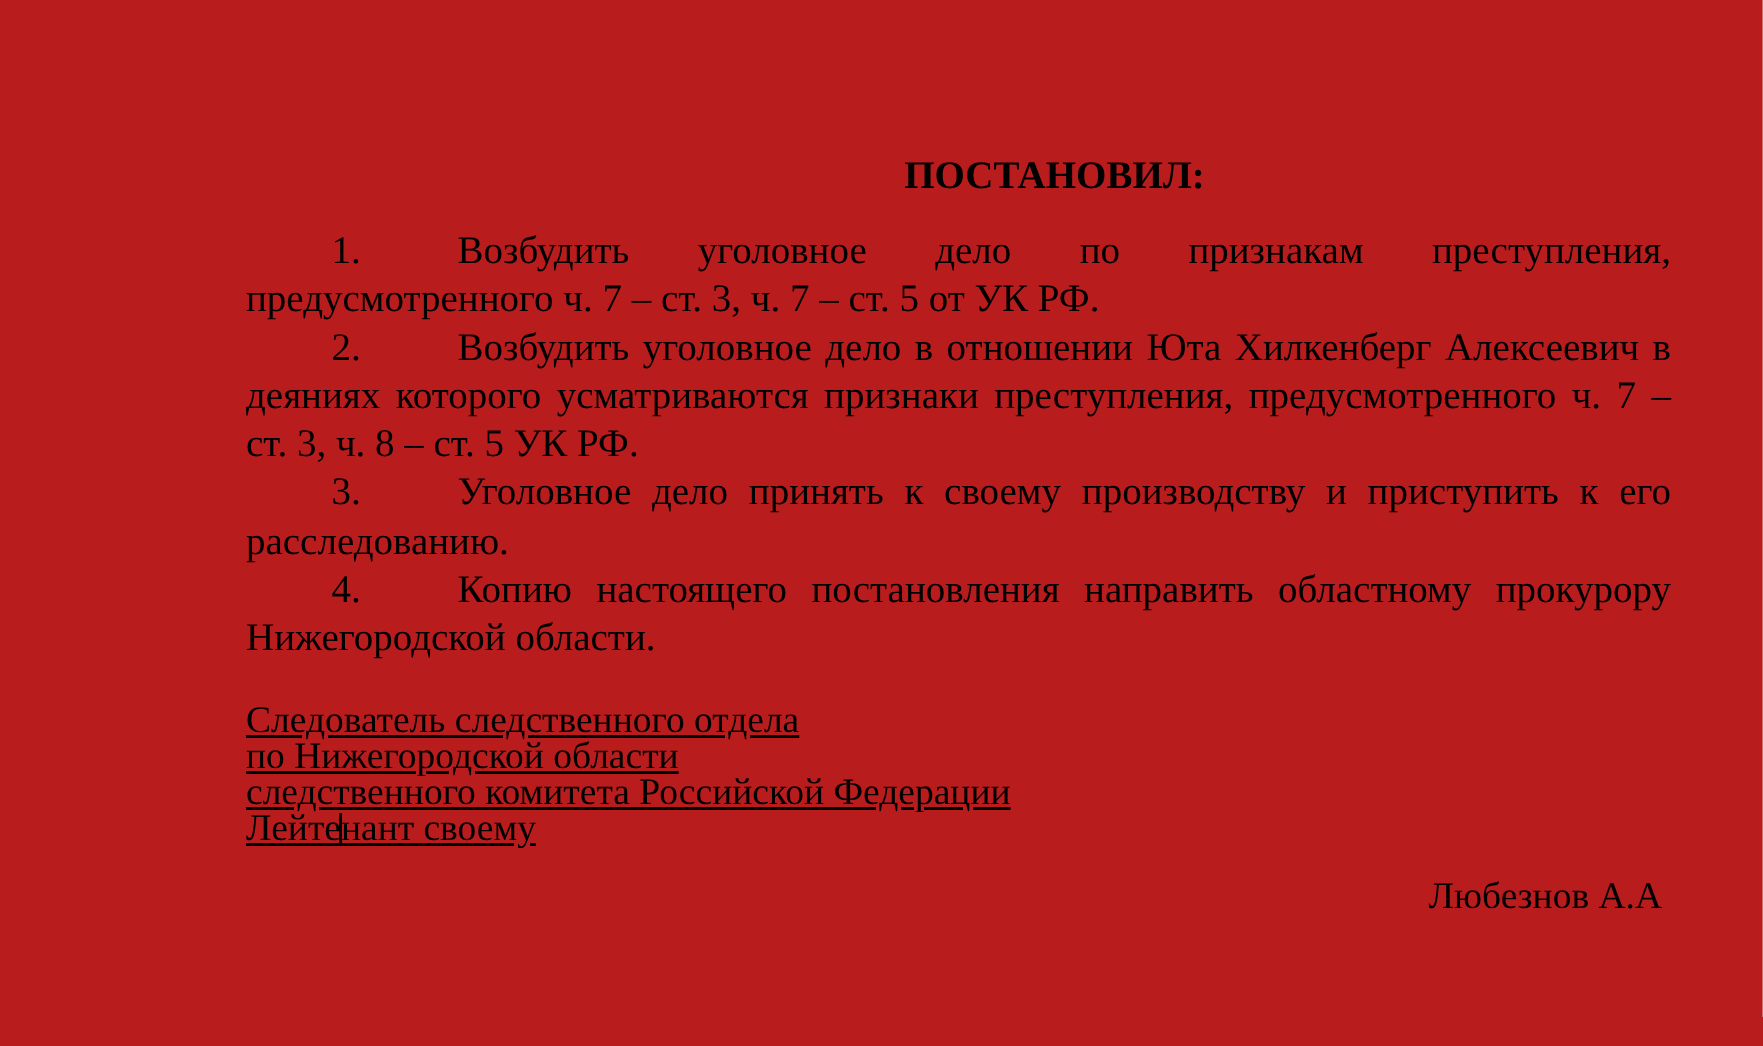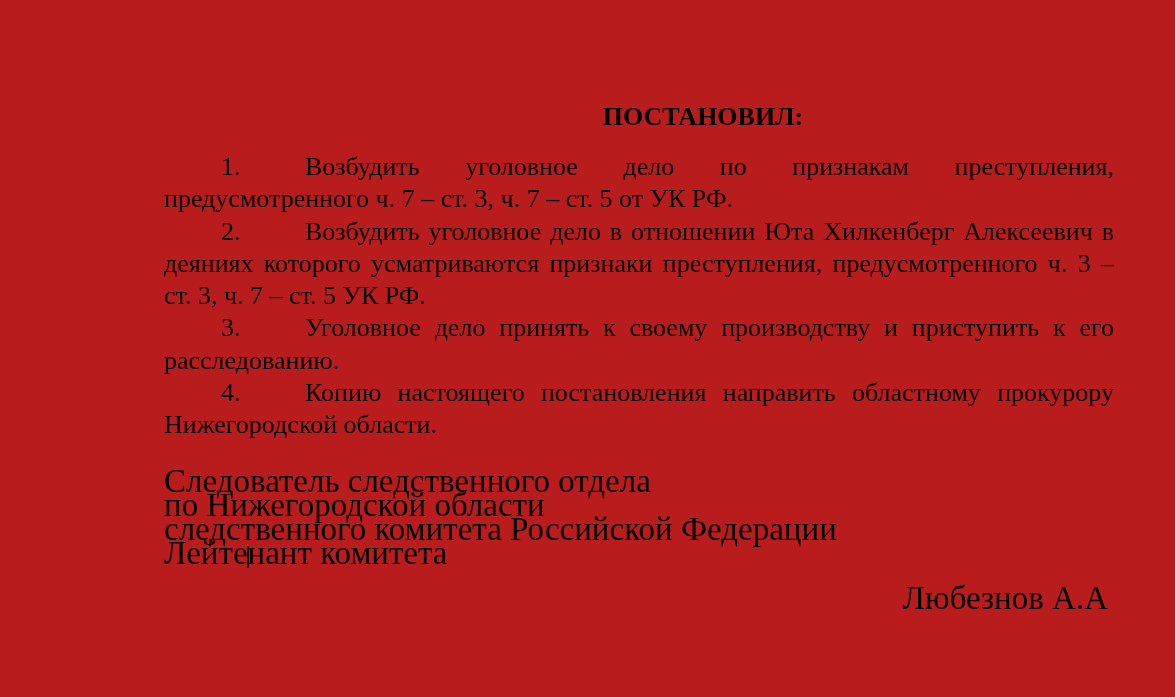--- a/index.html
+++ b/index.html
@@ -51,22 +51,23 @@
     .item .num {
       display: inline-block;
       width: 84px;
       text-indent: 0;
     }
     .signature {
       position: absolute;
       left: 164px;
       top: 469px;
       width: 950px;
-      font-size: 33px;
+      font-size: 25px;
       line-height: 24px;
+      text-decoration: underline;
     }
     .sig-line {
       white-space: nowrap;
       position: relative;
     }
     .sig-name {
       position: absolute;
       right: 6px;
       top: 0;
       margin-top: 45px;
@@ -82,28 +83,28 @@
   </style>
 </head>
 <body>
 
 <div class="page">
 
   <div class="heading">ПОСТАНОВИЛ:</div>
 
   <div class="body-block">
     <p class="item"><span class="num">1.</span><span>Возбудить уголовное дело по признакам преступления, предусмотренного ч. 7 – ст. 3, ч. 7 – ст. 5 от УК РФ.</span></p>
-    <p class="item"><span class="num">2.</span><span>Возбудить уголовное дело в отношении Юта Хилкенберг Алексеевич в деяниях которого усматриваются признаки преступления, предусмотренного ч. 3 – ст. 3, ч. 7 – ст. 5 УК РФ.</span></p>
+    <p class="item"><span class="num">2.</span><span>Возбудить уголовное дело в отношении Юта Хилкенберг Алексеевич в деяниях которого усматриваются признаки преступления, предусмотренного ч. 7 – ст. 3, ч. 8 – ст. 5 УК РФ.</span></p>
     <p class="item"><span class="num">3.</span><span>Уголовное дело принять к своему производству и приступить к его расследованию.</span></p>
     <p class="item"><span class="num">4.</span><span>Копию настоящего постановления направить областному прокурору Нижегородской области.</span></p>
   </div>
 
   <div class="signature">
     <div class="sig-line">Следователь следственного отдела</div>
     <div class="sig-line">по Нижегородской области</div>
     <div class="sig-line">следственного комитета Российской Федерации</div>
     <div class="sig-line">
-      <span>Лейте</span><span class="caret"></span><span>нант комитета</span>
+      <span>Лейте</span><span class="caret"></span><span>нант своему</span>
       <span class="sig-name">Любезнов А.А</span>
     </div>
   </div>
 
 </div>
 
 </body></html>

